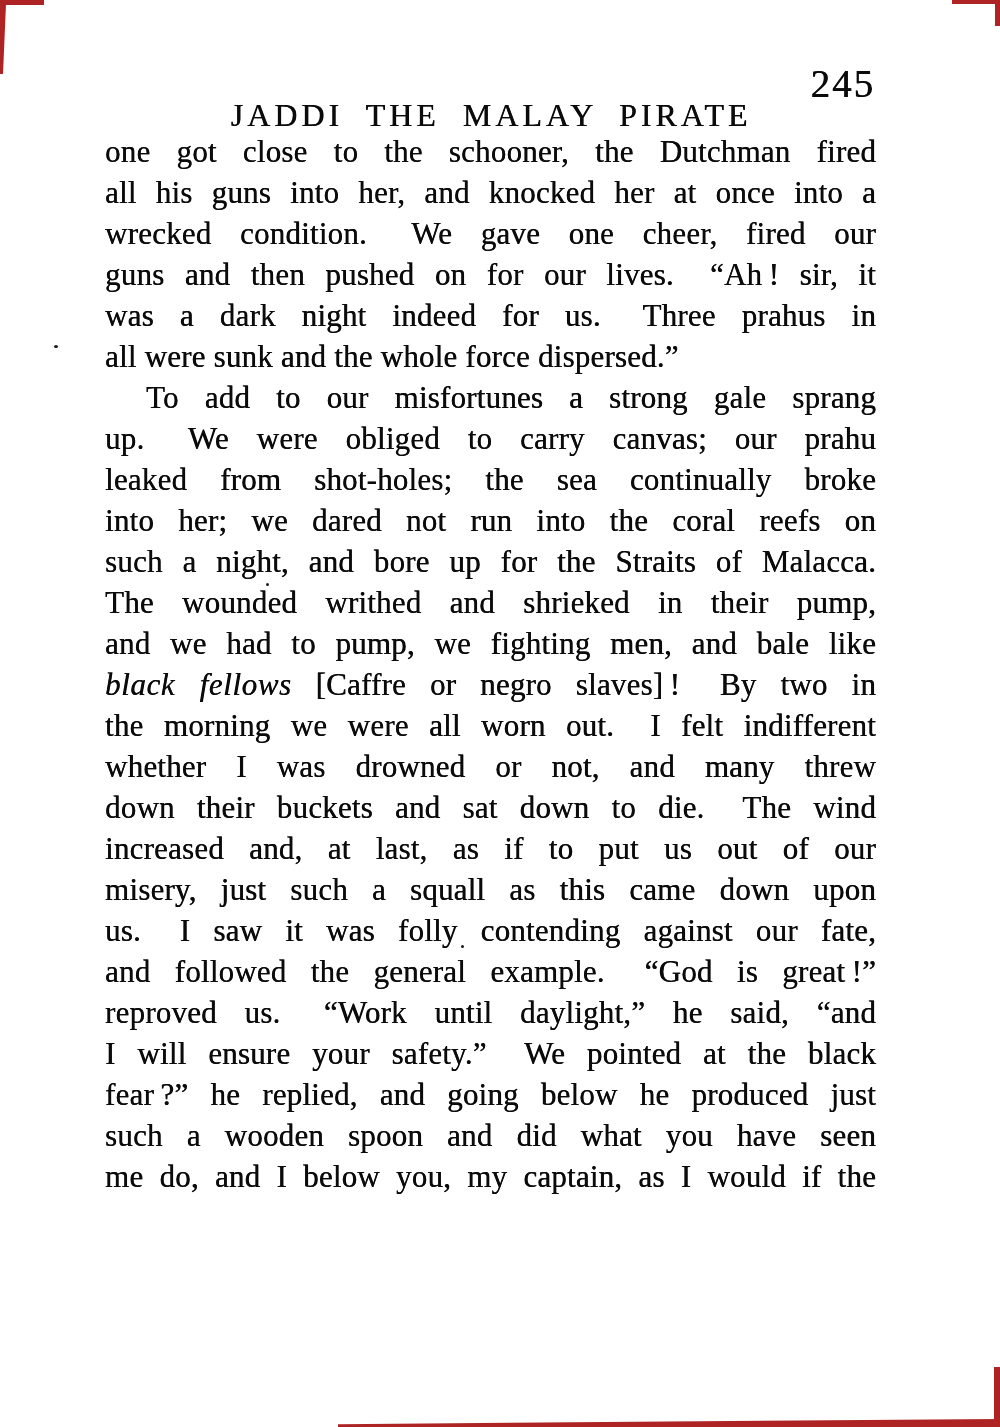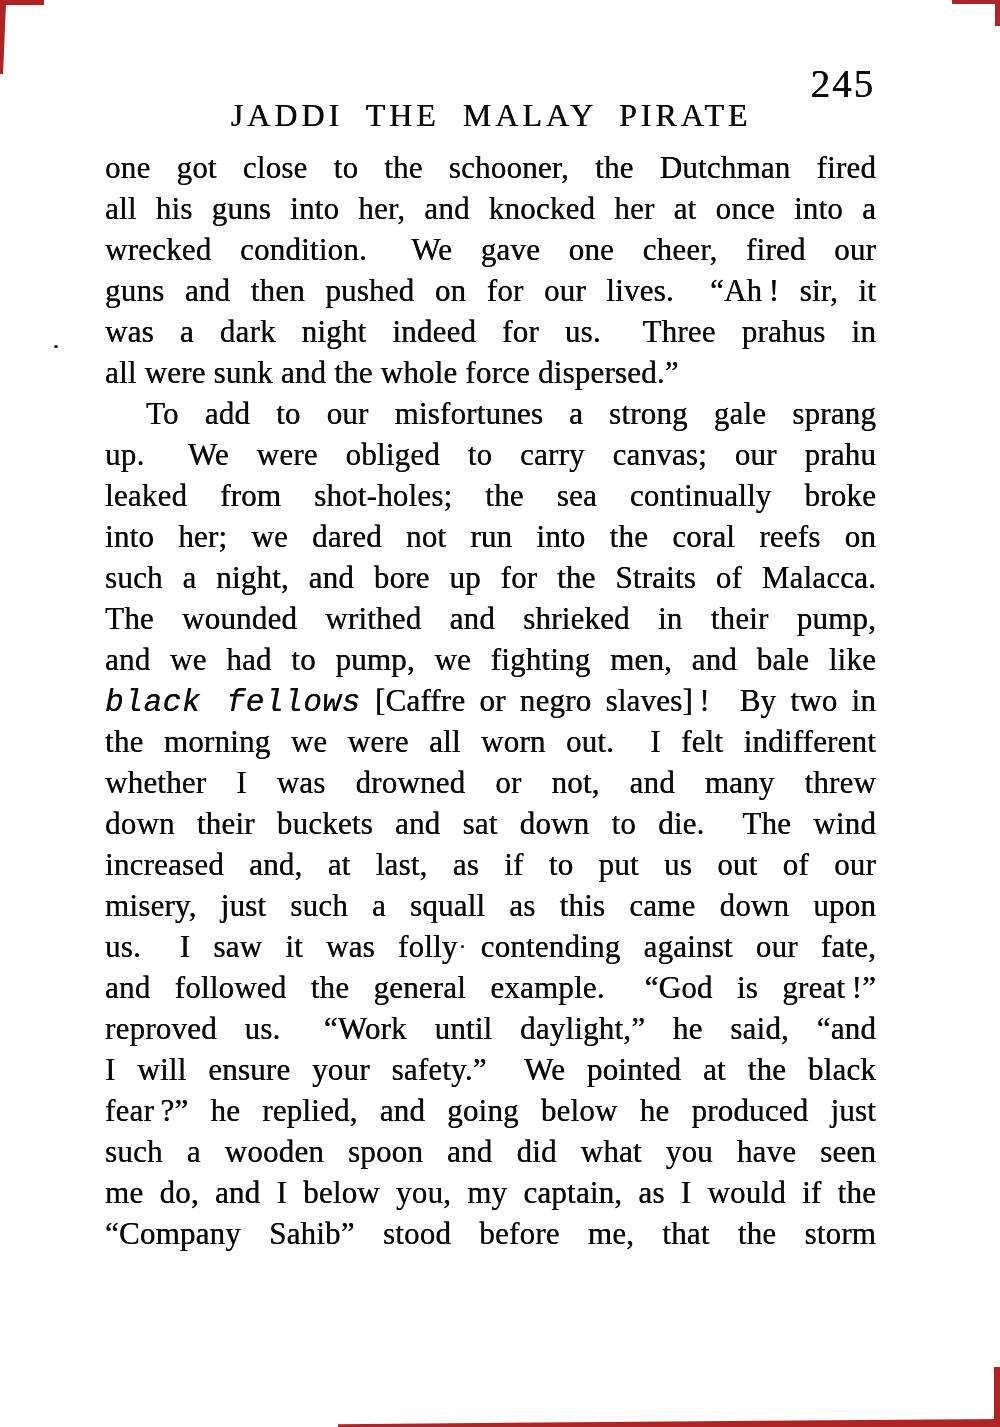--- a/index.html
+++ b/index.html
@@ -42,31 +42,30 @@
   
   .body-block {
     position: absolute;
     top: 131px;
     left: 105px;
     width: 771px;
     font-size: 31px;
     line-height: 41px;
     letter-spacing: 0.2px;
     text-shadow: 0.35px 0 currentColor;
-    margin-top: 16px;
   }
   .line {
     height: 41px;
     overflow: visible;
     text-align: justify;
     text-align-last: justify;
   }
   .line.noj { text-align-last: left; }
   .line.indent { text-indent: 41px; }
-  .line i { font-style: italic; letter-spacing: 0.6px; font-family: Liberation Mono, monospace; }
+  .line i { font-style: italic; letter-spacing: 0.6px; }
   
   .artifact { position: absolute; }
   .a-left-top    { left: 0; top: 4px; width: 6px; height: 70px;
                    clip-path: polygon(0 0, 100% 0, 50% 100%, 0 100%); }
   .a-top-left    { left: 0; top: 0; width: 44px; height: 5px; }
   .a-top-right   { right: 0; top: 0; width: 48px; height: 4px; }
   .a-right-top   { right: 0; top: 0; width: 5px; height: 26px; }
   .a-bottom-band { left: 338px; right: 0; bottom: 0; height: 8px;
                    clip-path: polygon(0 65%, 100% 0, 100% 100%, 0 100%); }
   .a-right-bottom{ right: 0; bottom: 0; width: 6px; height: 60px; }
@@ -113,20 +112,19 @@
       <div class="line">down their buckets and sat down to die.  The wind</div>
       <div class="line">increased and, at last, as if to put us out of our</div>
       <div class="line">misery, just such a squall as this came down upon</div>
       <div class="line">us.  I saw it was folly contending against our fate,</div>
       <div class="line">and followed the general example.  “God is great !”</div>
       <div class="line">reproved us.  “Work until daylight,” he said, “and</div>
       <div class="line">I will ensure your safety.”  We pointed at the black</div>
       <div class="line">fear ?” he replied, and going below he produced just</div>
       <div class="line">such a wooden spoon and did what you have seen</div>
       <div class="line">me do, and I below you, my captain, as I would if the</div>
-      <div class="line">“Company Sahib” stood before me, that the storm</div>
     </div>
 
   <div class="speck s1" style="background: rgb(26, 26, 26);"></div>
   <div class="speck s2" style="background: rgb(26, 26, 26);"></div>
   <div class="speck s3" style="background: rgb(26, 26, 26);"></div>
 
 </div>
 
 </body></html>

